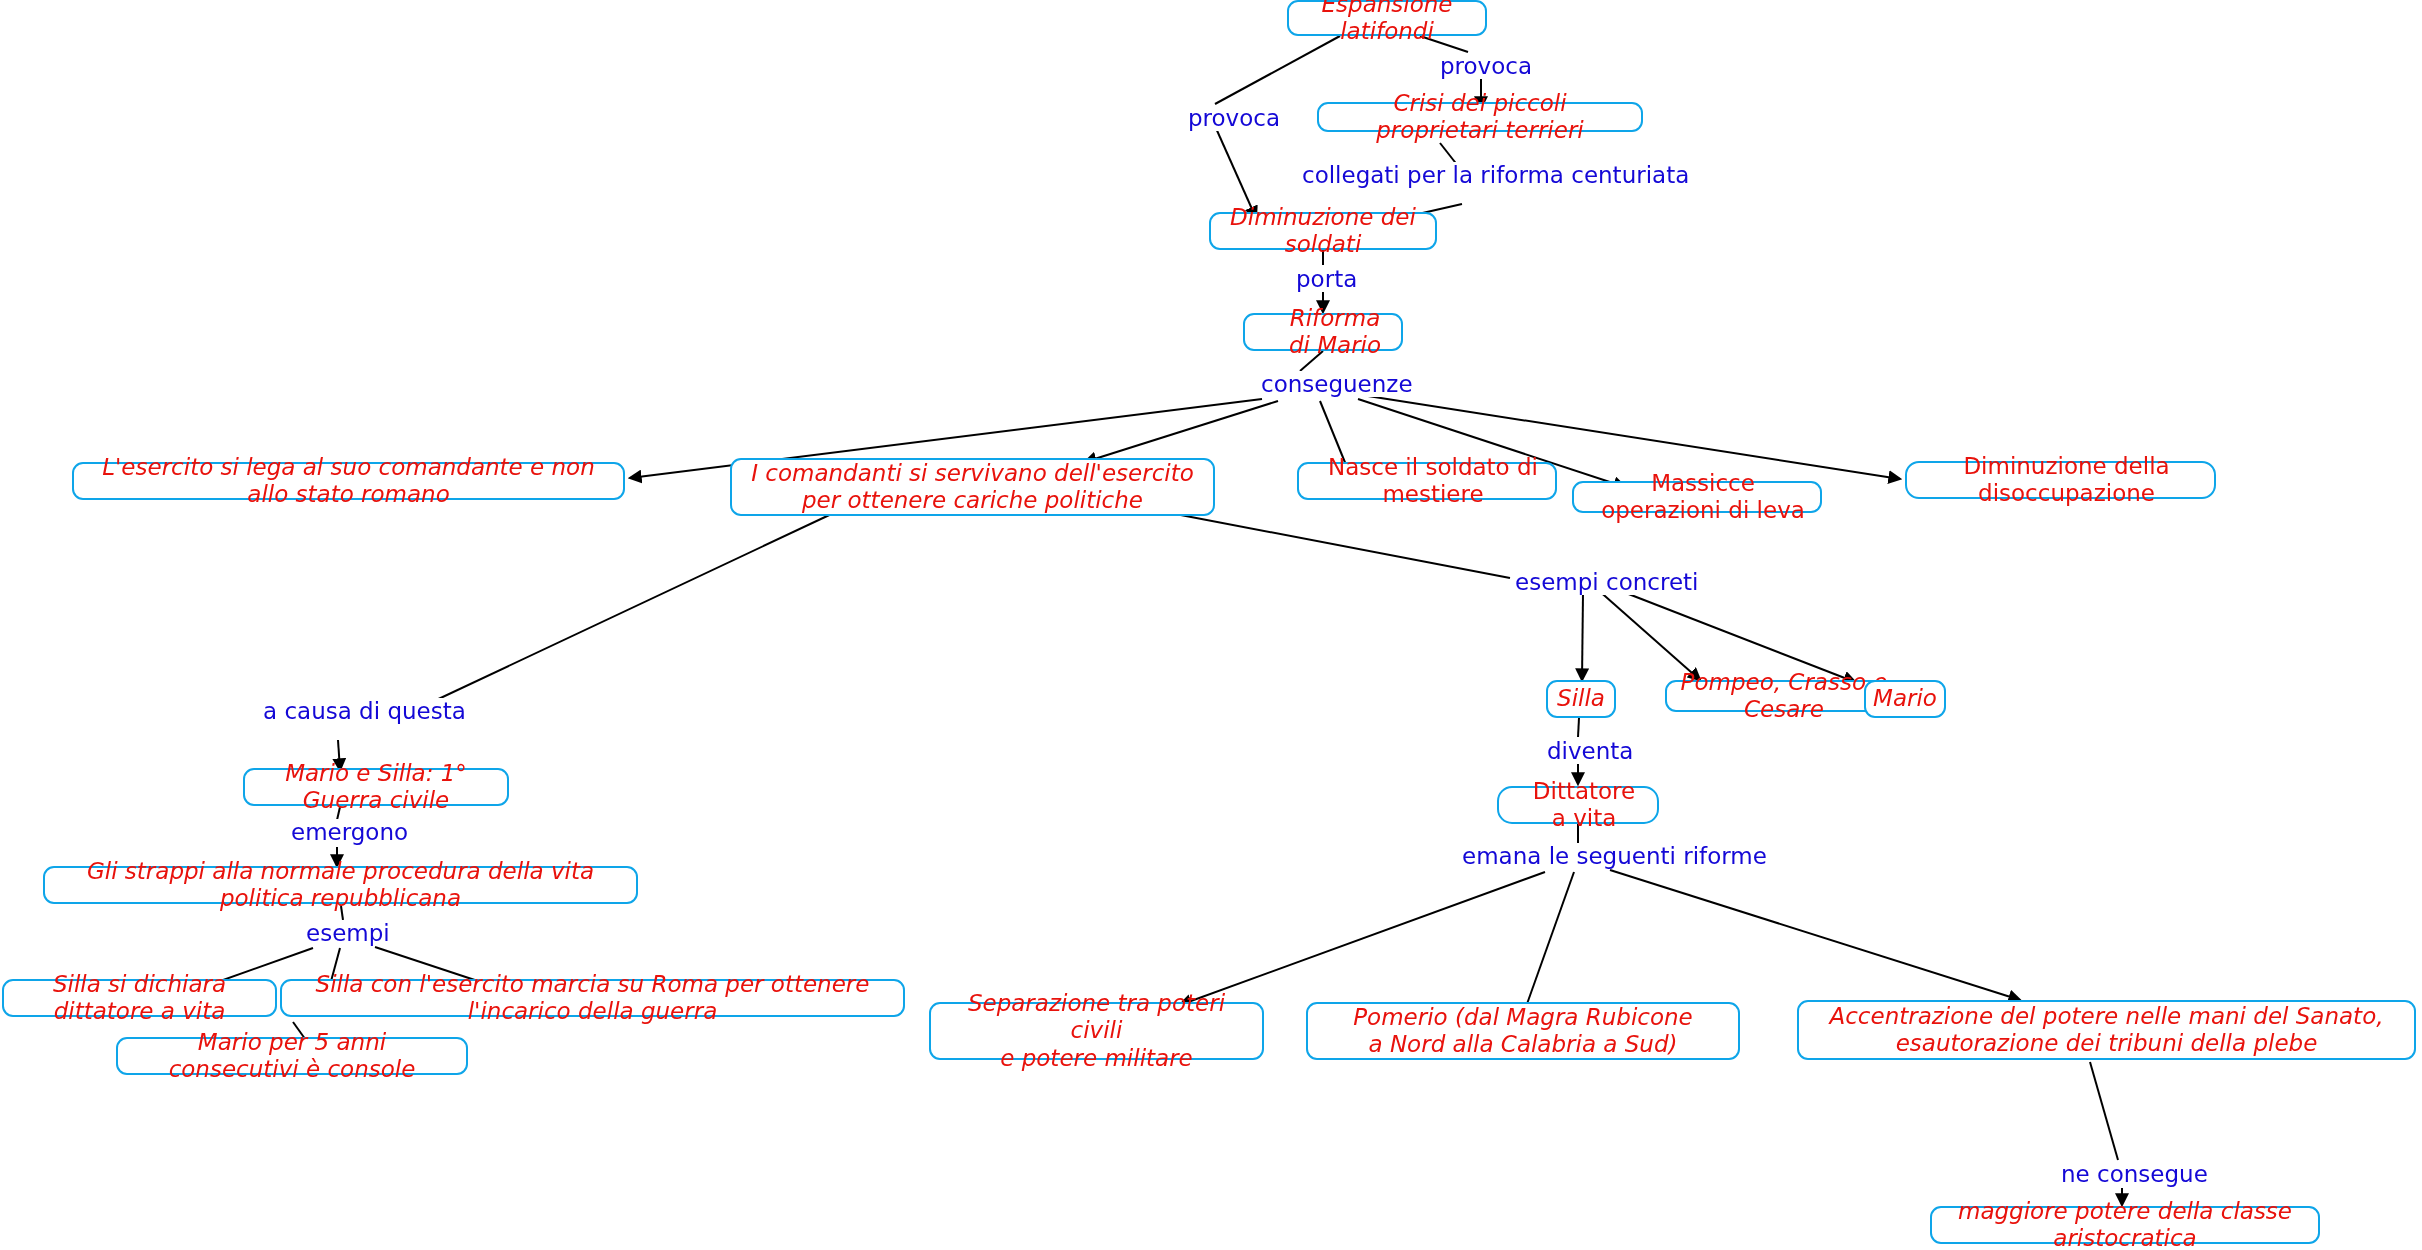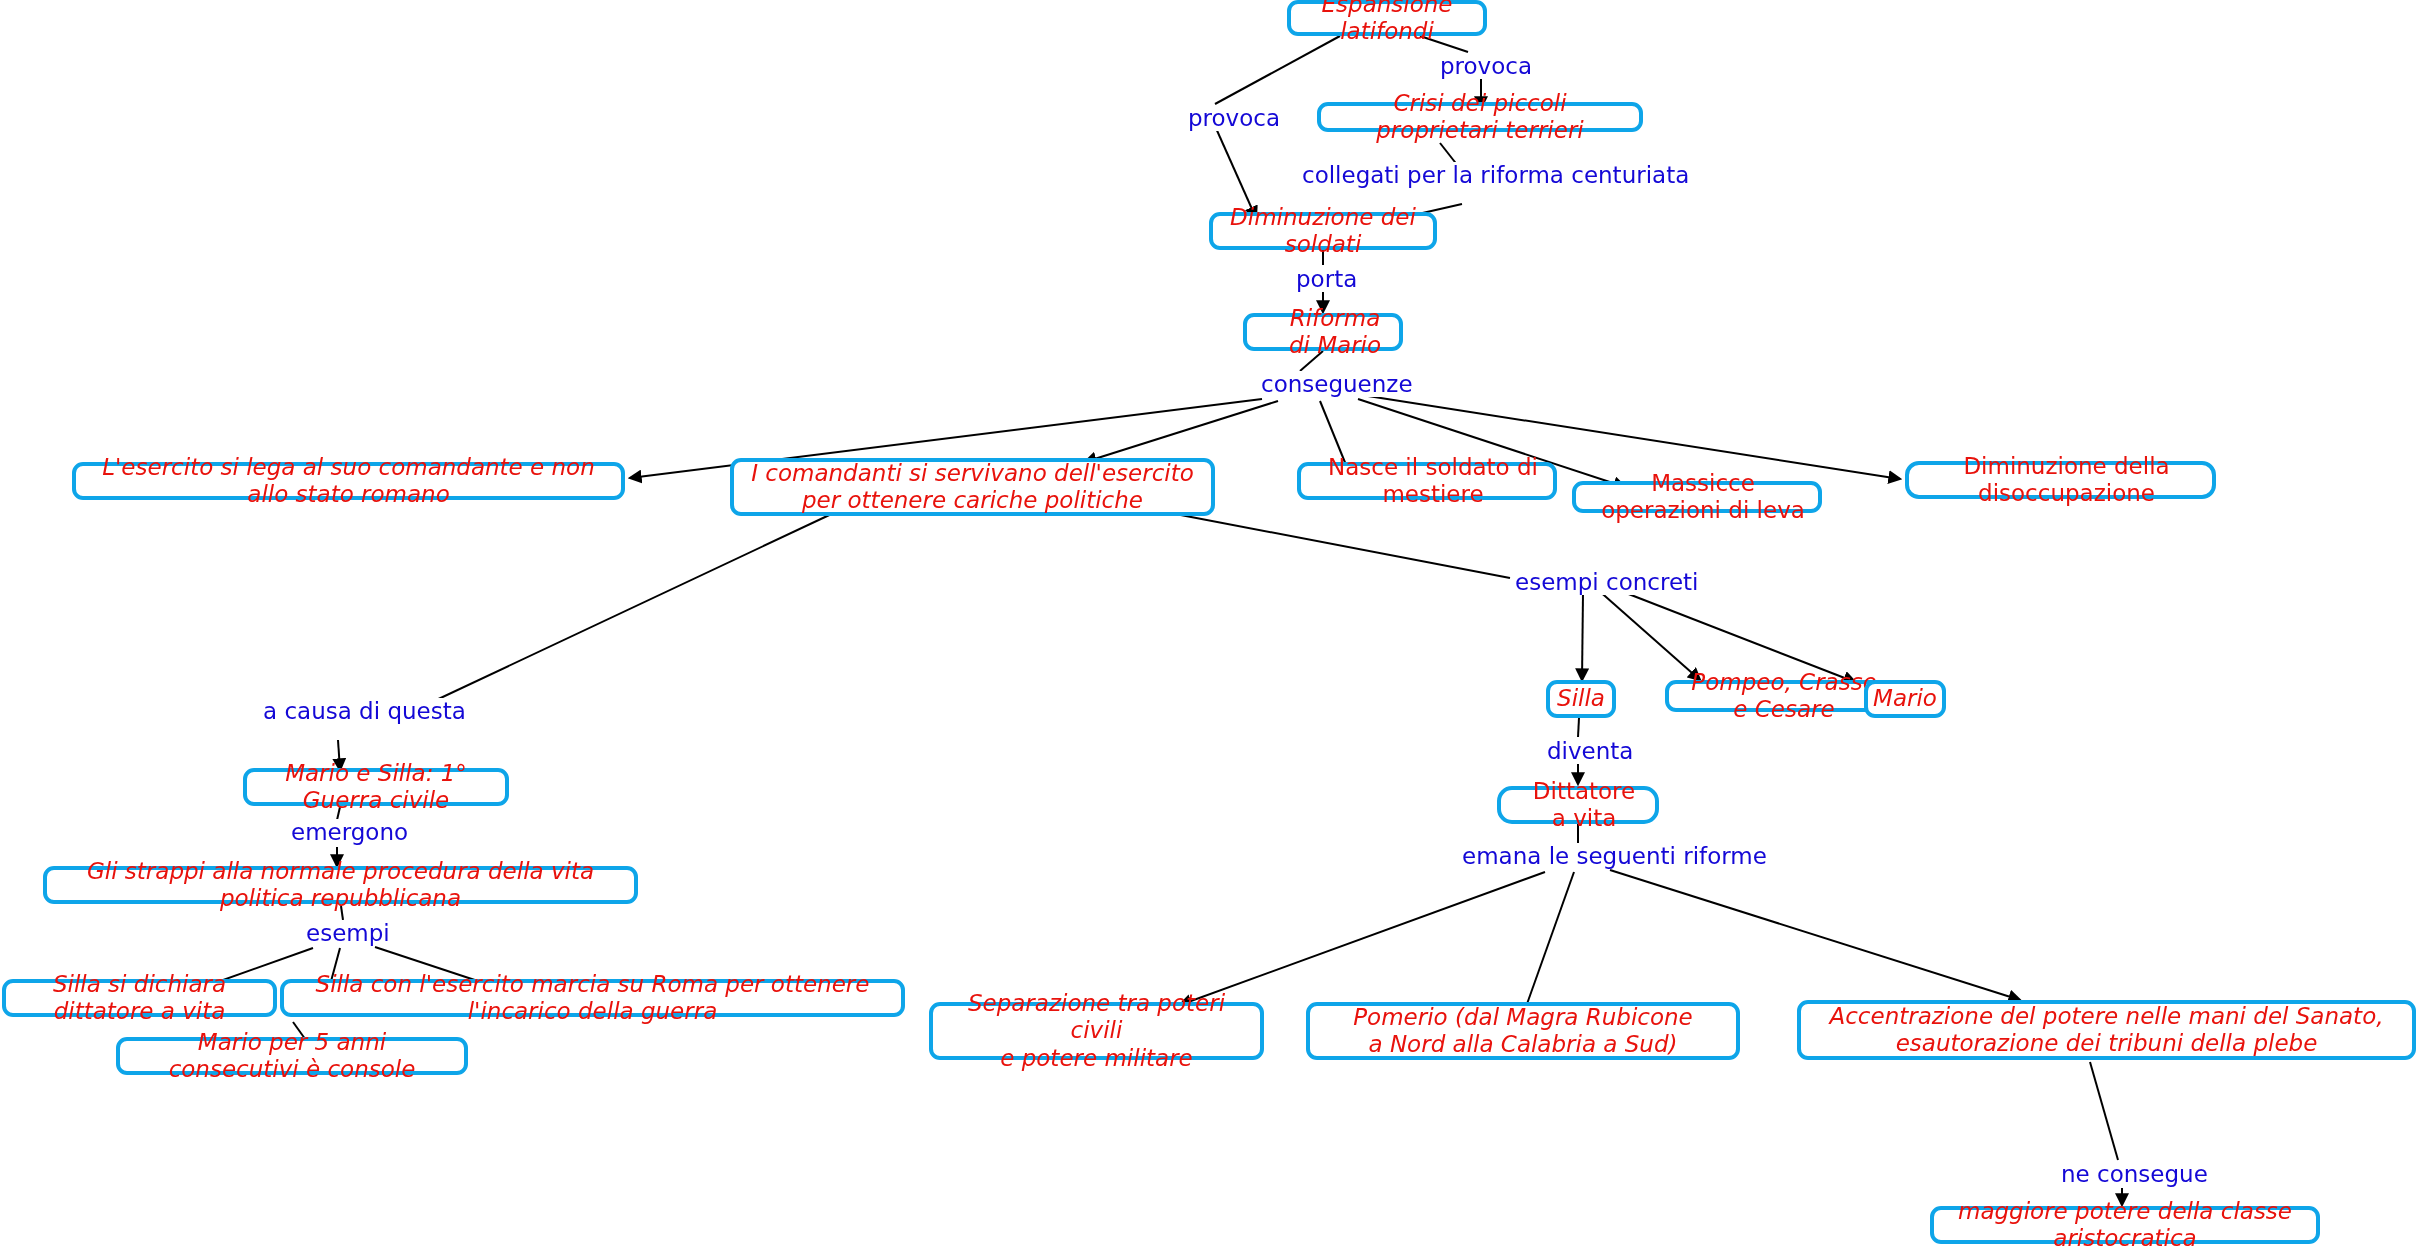--- a/index.html
+++ b/index.html
@@ -18,21 +18,21 @@
   #edges {
     position: absolute;
     left: 0; top: 0;
     width: 2422px;
     height: 1250px;
     pointer-events: none;
   }
   .node {
     position: absolute;
     box-sizing: border-box;
-    border: 4px solid #0ea5e9;
+    border: 2px solid #0ea5e9;
     border-radius: 11px;
     background: #ffffff;
     color: #e8120c;
     display: flex;
     align-items: center;
     justify-content: center;
     text-align: center;
     line-height: 1.18;
     font-size: 23px;
     font-style: italic;

